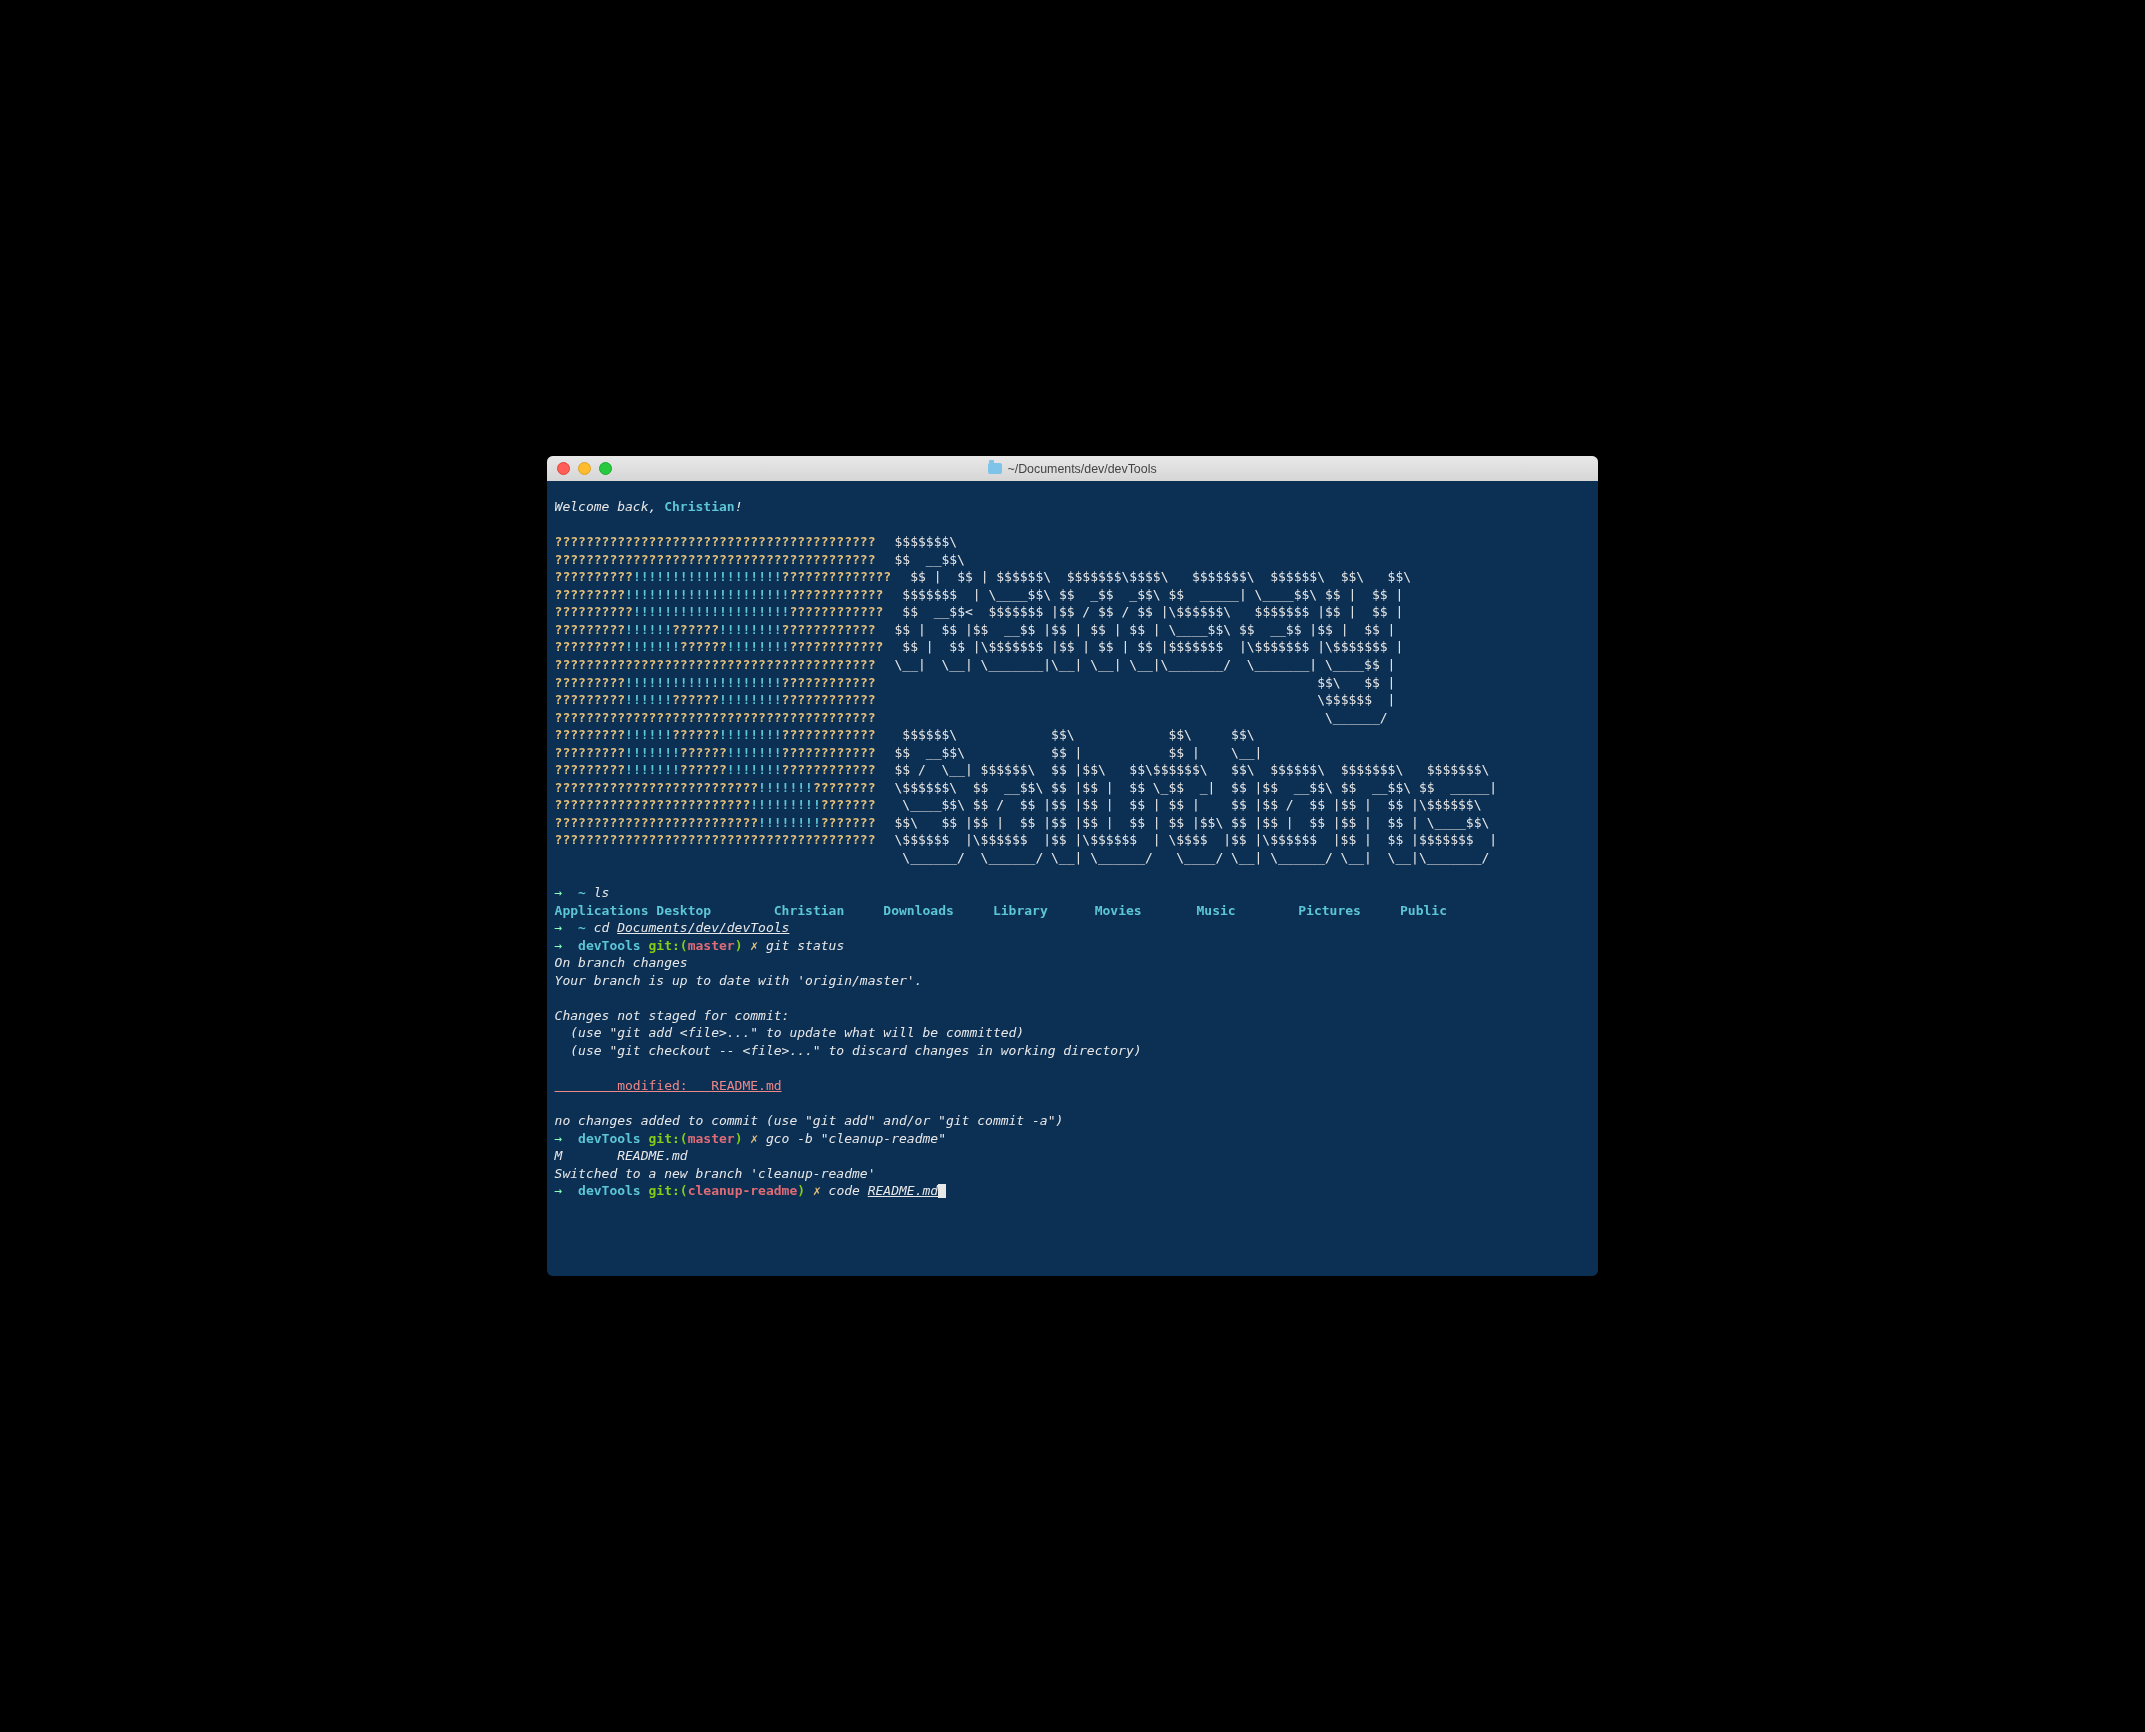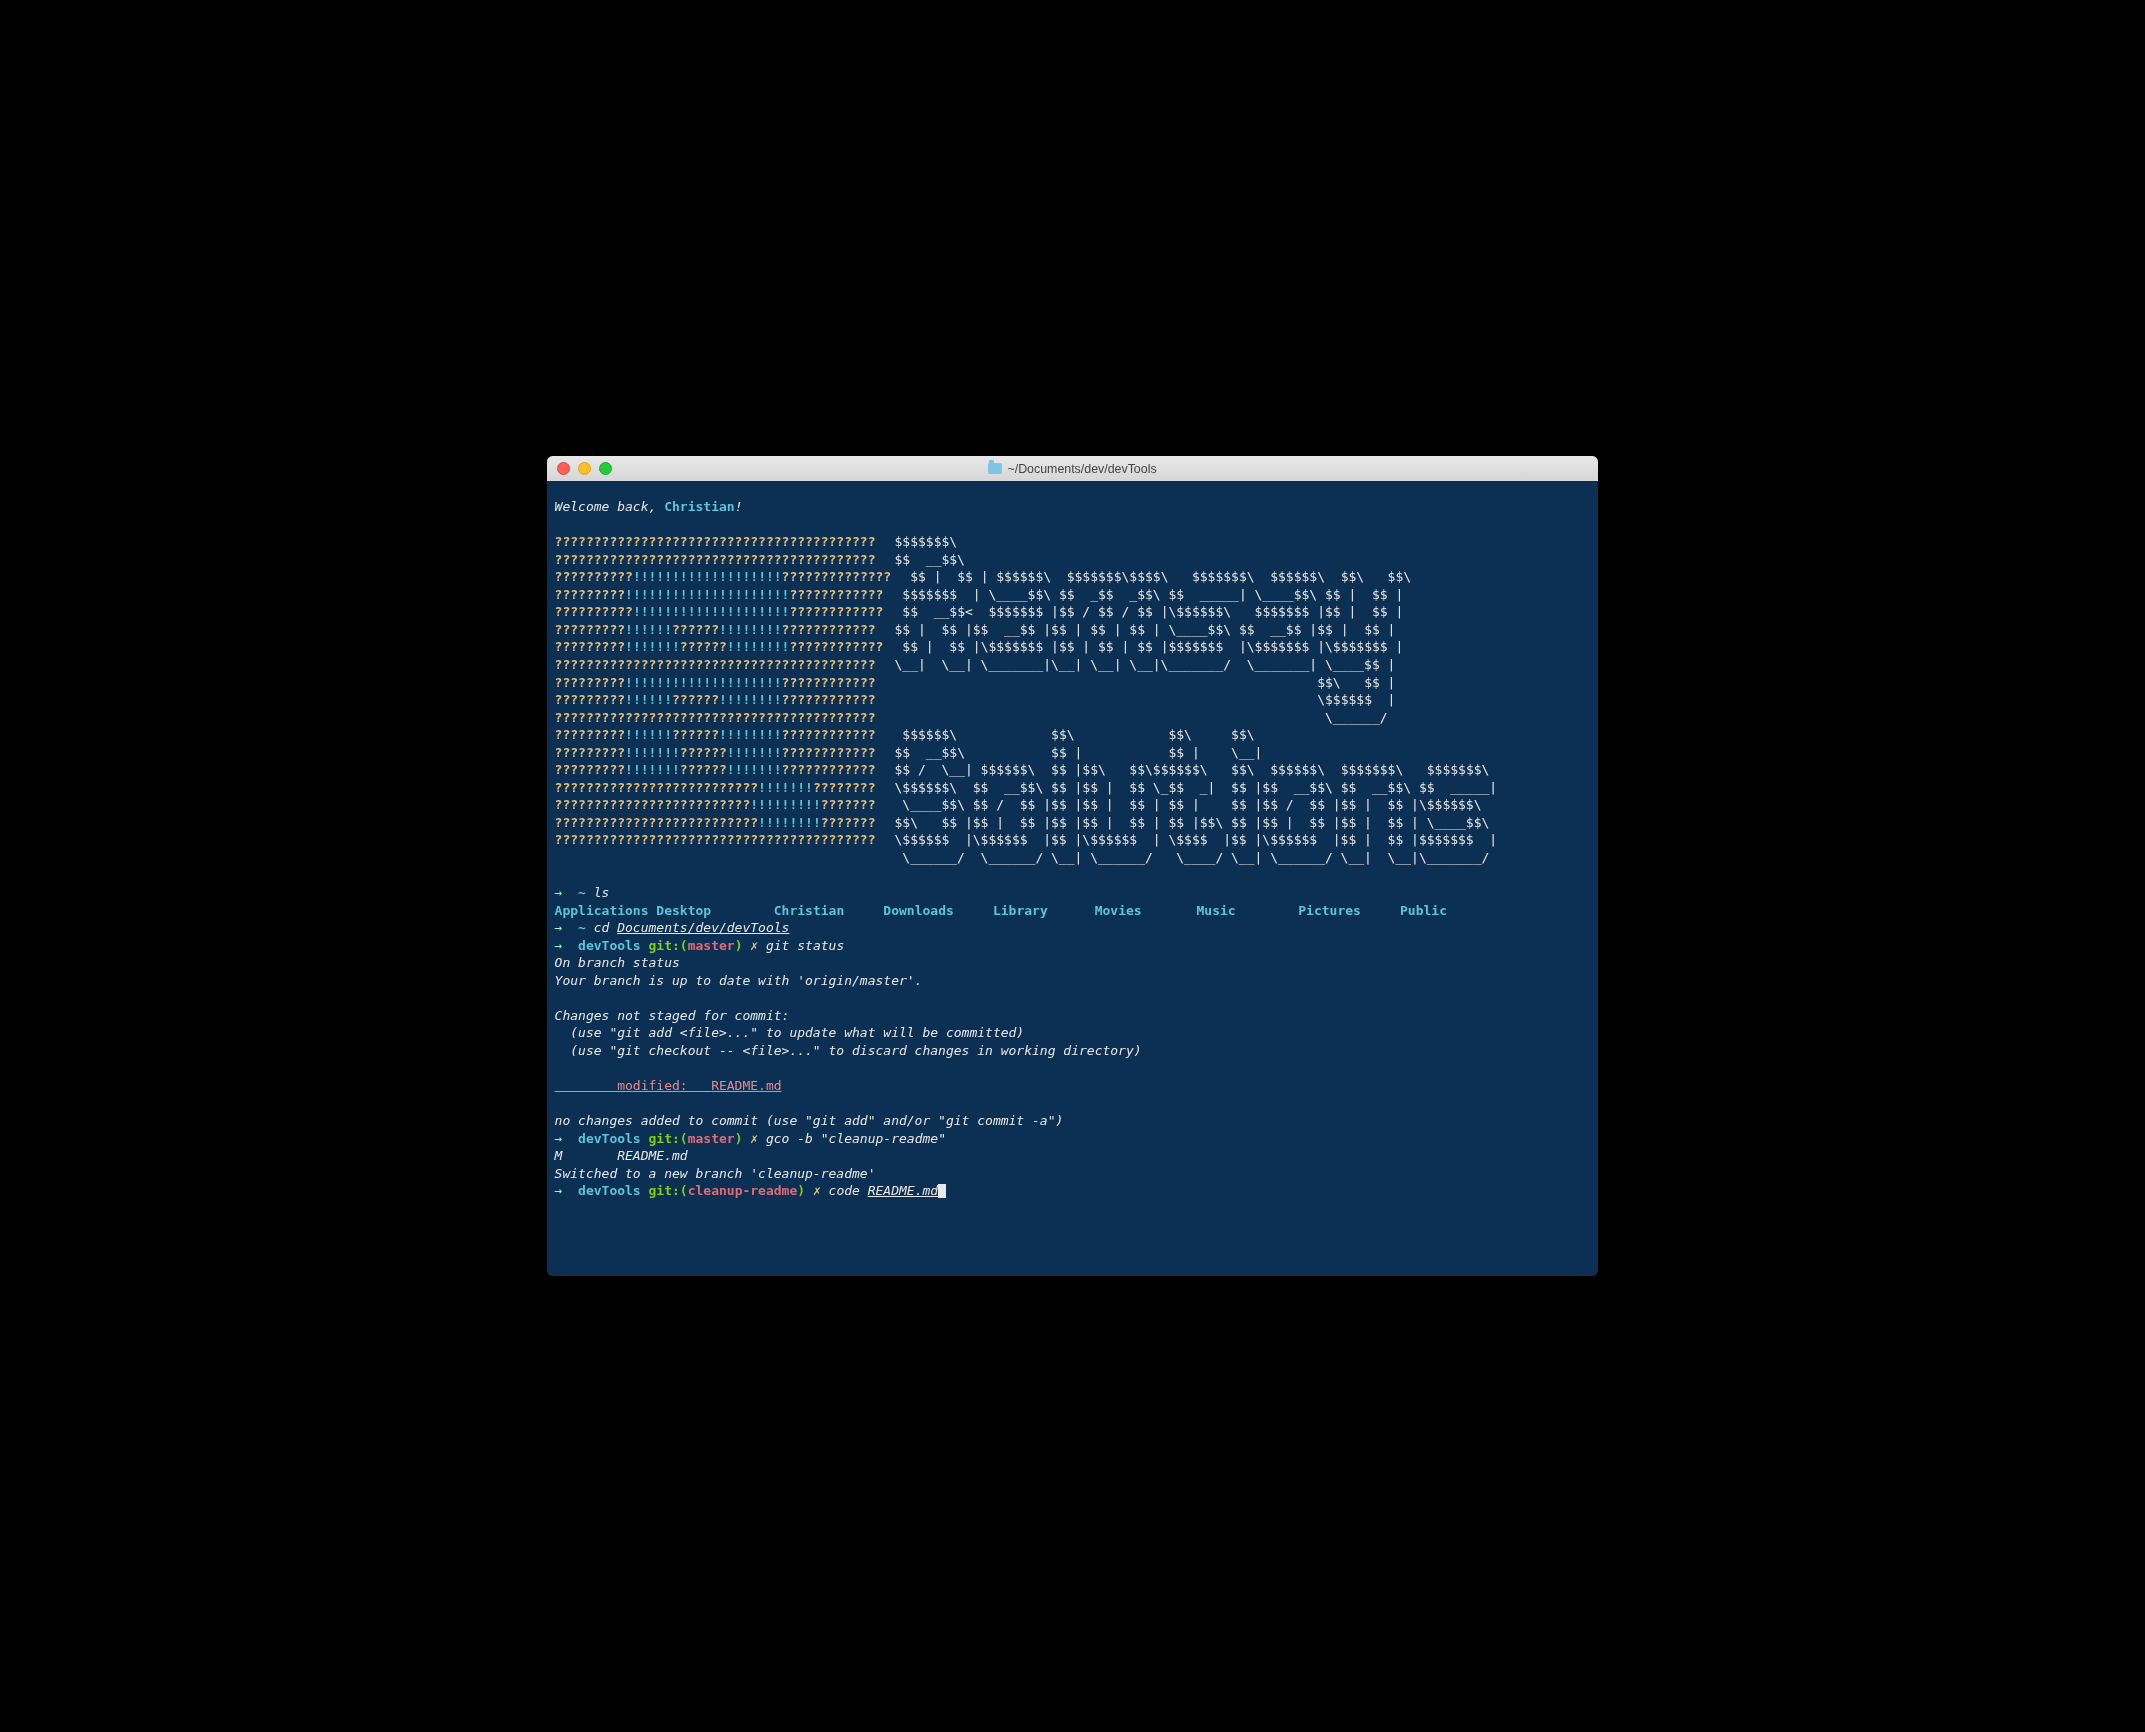--- a/index.html
+++ b/index.html
@@ -113,21 +113,21 @@
     </div>
   </div>
 
   <div class="terminal"><span class="white">Welcome back, </span><span class="cyan">Christian</span><span class="white">!</span>
 
 <div id="ascii-art"><div class="ascii-row"><span class="ascii-left">?????????????????????????????????????????</span><span class="ascii-right">$$$$$$$\</span></div><div class="ascii-row"><span class="ascii-left">?????????????????????????????????????????</span><span class="ascii-right">$$  __$$\</span></div><div class="ascii-row"><span class="ascii-left">??????????<span class="c">!</span><span class="c">!</span><span class="c">!</span><span class="c">!</span><span class="c">!</span><span class="c">!</span><span class="c">!</span><span class="c">!</span><span class="c">!</span><span class="c">!</span><span class="c">!</span><span class="c">!</span><span class="c">!</span><span class="c">!</span><span class="c">!</span><span class="c">!</span><span class="c">!</span><span class="c">!</span><span class="c">!</span>??????????????</span><span class="ascii-right">$$ |  $$ | $$$$$$\  $$$$$$$\$$$$\   $$$$$$$\  $$$$$$\  $$\   $$\</span></div><div class="ascii-row"><span class="ascii-left">?????????<span class="c">!</span><span class="c">!</span><span class="c">!</span><span class="c">!</span><span class="c">!</span><span class="c">!</span><span class="c">!</span><span class="c">!</span><span class="c">!</span><span class="c">!</span><span class="c">!</span><span class="c">!</span><span class="c">!</span><span class="c">!</span><span class="c">!</span><span class="c">!</span><span class="c">!</span><span class="c">!</span><span class="c">!</span><span class="c">!</span><span class="c">!</span>????????????</span><span class="ascii-right">$$$$$$$  | \____$$\ $$  _$$  _$$\ $$  _____| \____$$\ $$ |  $$ |</span></div><div class="ascii-row"><span class="ascii-left">??????????<span class="c">!</span><span class="c">!</span><span class="c">!</span><span class="c">!</span><span class="c">!</span><span class="c">!</span><span class="c">!</span><span class="c">!</span><span class="c">!</span><span class="c">!</span><span class="c">!</span><span class="c">!</span><span class="c">!</span><span class="c">!</span><span class="c">!</span><span class="c">!</span><span class="c">!</span><span class="c">!</span><span class="c">!</span><span class="c">!</span>????????????</span><span class="ascii-right">$$  __$$&lt;  $$$$$$$ |$$ / $$ / $$ |\$$$$$$\   $$$$$$$ |$$ |  $$ |</span></div><div class="ascii-row"><span class="ascii-left">?????????<span class="c">!</span><span class="c">!</span><span class="c">!</span><span class="c">!</span><span class="c">!</span><span class="c">!</span>??????<span class="c">!</span><span class="c">!</span><span class="c">!</span><span class="c">!</span><span class="c">!</span><span class="c">!</span><span class="c">!</span><span class="c">!</span>????????????</span><span class="ascii-right">$$ |  $$ |$$  __$$ |$$ | $$ | $$ | \____$$\ $$  __$$ |$$ |  $$ |</span></div><div class="ascii-row"><span class="ascii-left">?????????<span class="c">!</span><span class="c">!</span><span class="c">!</span><span class="c">!</span><span class="c">!</span><span class="c">!</span><span class="c">!</span>??????<span class="c">!</span><span class="c">!</span><span class="c">!</span><span class="c">!</span><span class="c">!</span><span class="c">!</span><span class="c">!</span><span class="c">!</span>????????????</span><span class="ascii-right">$$ |  $$ |\$$$$$$$ |$$ | $$ | $$ |$$$$$$$  |\$$$$$$$ |\$$$$$$$ |</span></div><div class="ascii-row"><span class="ascii-left">?????????????????????????????????????????</span><span class="ascii-right">\__|  \__| \_______|\__| \__| \__|\_______/  \_______| \____$$ |</span></div><div class="ascii-row"><span class="ascii-left">?????????<span class="c">!</span><span class="c">!</span><span class="c">!</span><span class="c">!</span><span class="c">!</span><span class="c">!</span><span class="c">!</span><span class="c">!</span><span class="c">!</span><span class="c">!</span><span class="c">!</span><span class="c">!</span><span class="c">!</span><span class="c">!</span><span class="c">!</span><span class="c">!</span><span class="c">!</span><span class="c">!</span><span class="c">!</span><span class="c">!</span>????????????</span><span class="ascii-right">                                                      $$\   $$ |</span></div><div class="ascii-row"><span class="ascii-left">?????????<span class="c">!</span><span class="c">!</span><span class="c">!</span><span class="c">!</span><span class="c">!</span><span class="c">!</span>??????<span class="c">!</span><span class="c">!</span><span class="c">!</span><span class="c">!</span><span class="c">!</span><span class="c">!</span><span class="c">!</span><span class="c">!</span>????????????</span><span class="ascii-right">                                                      \$$$$$$  |</span></div><div class="ascii-row"><span class="ascii-left">?????????????????????????????????????????</span><span class="ascii-right">                                                       \______/</span></div><div class="ascii-row"><span class="ascii-left">?????????<span class="c">!</span><span class="c">!</span><span class="c">!</span><span class="c">!</span><span class="c">!</span><span class="c">!</span>??????<span class="c">!</span><span class="c">!</span><span class="c">!</span><span class="c">!</span><span class="c">!</span><span class="c">!</span><span class="c">!</span><span class="c">!</span>????????????</span><span class="ascii-right"> $$$$$$\            $$\            $$\     $$\</span></div><div class="ascii-row"><span class="ascii-left">?????????<span class="c">!</span><span class="c">!</span><span class="c">!</span><span class="c">!</span><span class="c">!</span><span class="c">!</span><span class="c">!</span>??????<span class="c">!</span><span class="c">!</span><span class="c">!</span><span class="c">!</span><span class="c">!</span><span class="c">!</span><span class="c">!</span>????????????</span><span class="ascii-right">$$  __$$\           $$ |           $$ |    \__|</span></div><div class="ascii-row"><span class="ascii-left">?????????<span class="c">!</span><span class="c">!</span><span class="c">!</span><span class="c">!</span><span class="c">!</span><span class="c">!</span><span class="c">!</span>??????<span class="c">!</span><span class="c">!</span><span class="c">!</span><span class="c">!</span><span class="c">!</span><span class="c">!</span><span class="c">!</span>????????????</span><span class="ascii-right">$$ /  \__| $$$$$$\  $$ |$$\   $$\$$$$$$\   $$\  $$$$$$\  $$$$$$$\   $$$$$$$\</span></div><div class="ascii-row"><span class="ascii-left">??????????????????????????<span class="c">!</span><span class="c">!</span><span class="c">!</span><span class="c">!</span><span class="c">!</span><span class="c">!</span><span class="c">!</span>????????</span><span class="ascii-right">\$$$$$$\  $$  __$$\ $$ |$$ |  $$ \_$$  _|  $$ |$$  __$$\ $$  __$$\ $$  _____|</span></div><div class="ascii-row"><span class="ascii-left">?????????????????????????<span class="c">!</span><span class="c">!</span><span class="c">!</span><span class="c">!</span><span class="c">!</span><span class="c">!</span><span class="c">!</span><span class="c">!</span><span class="c">!</span>???????</span><span class="ascii-right"> \____$$\ $$ /  $$ |$$ |$$ |  $$ | $$ |    $$ |$$ /  $$ |$$ |  $$ |\$$$$$$\</span></div><div class="ascii-row"><span class="ascii-left">??????????????????????????<span class="c">!</span><span class="c">!</span><span class="c">!</span><span class="c">!</span><span class="c">!</span><span class="c">!</span><span class="c">!</span><span class="c">!</span>???????</span><span class="ascii-right">$$\   $$ |$$ |  $$ |$$ |$$ |  $$ | $$ |$$\ $$ |$$ |  $$ |$$ |  $$ | \____$$\</span></div><div class="ascii-row"><span class="ascii-left">?????????????????????????????????????????</span><span class="ascii-right">\$$$$$$  |\$$$$$$  |$$ |\$$$$$$  | \$$$$  |$$ |\$$$$$$  |$$ |  $$ |$$$$$$$  |</span></div><div class="ascii-row"><span class="ascii-left">                                         </span><span class="ascii-right"> \______/  \______/ \__| \______/   \____/ \__| \______/ \__|  \__|\_______/</span></div></div>
 <span class="arr">→</span>  <span class="cyan-b">~</span> <span class="white">ls</span>
 <span id="ls-line"><span class="cyan-b">Applications</span> <span class="cyan-b">Desktop</span>        <span class="cyan-b">Christian</span>     <span class="cyan-b">Downloads</span>     <span class="cyan-b">Library</span>      <span class="cyan-b">Movies</span>       <span class="cyan-b">Music</span>        <span class="cyan-b">Pictures</span>     <span class="cyan-b">Public</span> </span>
 <span class="arr">→</span>  <span class="cyan-b">~</span> <span class="white">cd </span><span class="white underline">Documents/dev/devTools</span>
 <span class="arr">→</span>  <span class="cyan-b">devTools</span> <span class="blue">git:</span><span class="blue">(</span><span class="red">master</span><span class="blue">)</span> <span class="yellow">✗</span> <span class="white">git status</span>
-<span class="white">On branch status</span>
+<span class="white">On branch changes</span>
 <span class="white">Your branch is up to date with 'origin/master'.</span>
 
 <span class="white">Changes not staged for commit:</span>
 <span class="white">  (use "git add &lt;file&gt;..." to update what will be committed)</span>
 <span class="white">  (use "git checkout -- &lt;file&gt;..." to discard changes in working directory)</span>
 
 <span class="salmon">        modified:   </span><span class="salmon">README.md</span>
 
 <span class="white">no changes added to commit (use "git add" and/or "git commit -a")</span>
 <span class="arr">→</span>  <span class="cyan-b">devTools</span> <span class="blue">git:</span><span class="blue">(</span><span class="red">master</span><span class="blue">)</span> <span class="yellow">✗</span> <span class="white">gco -b "cleanup-readme"</span>

